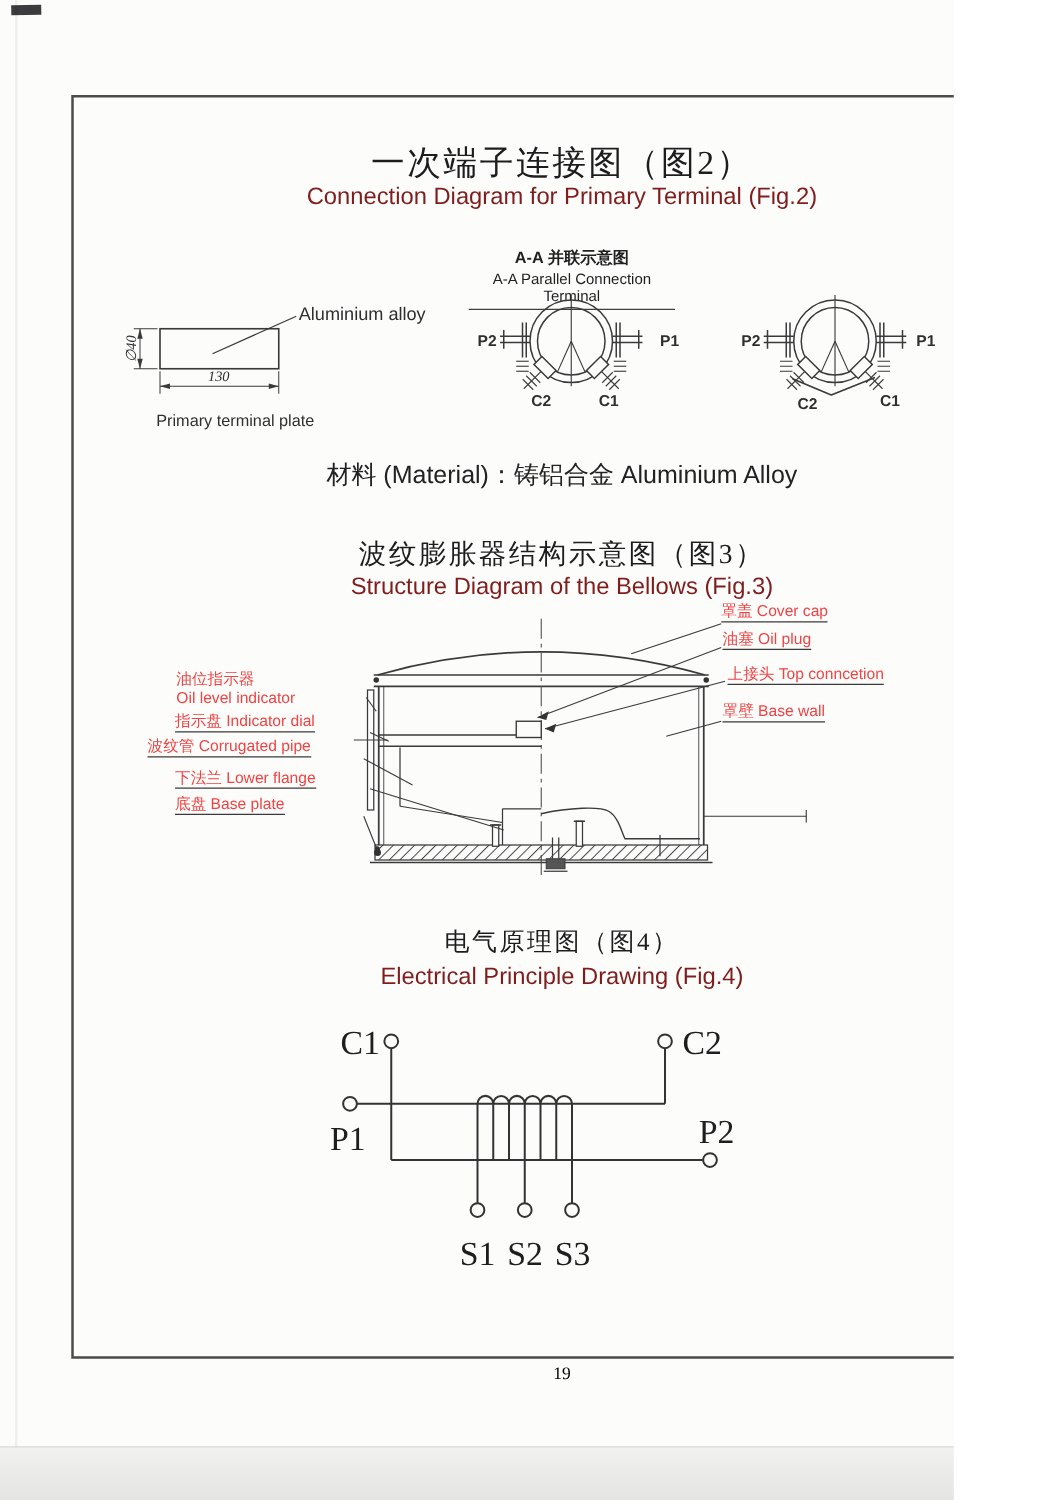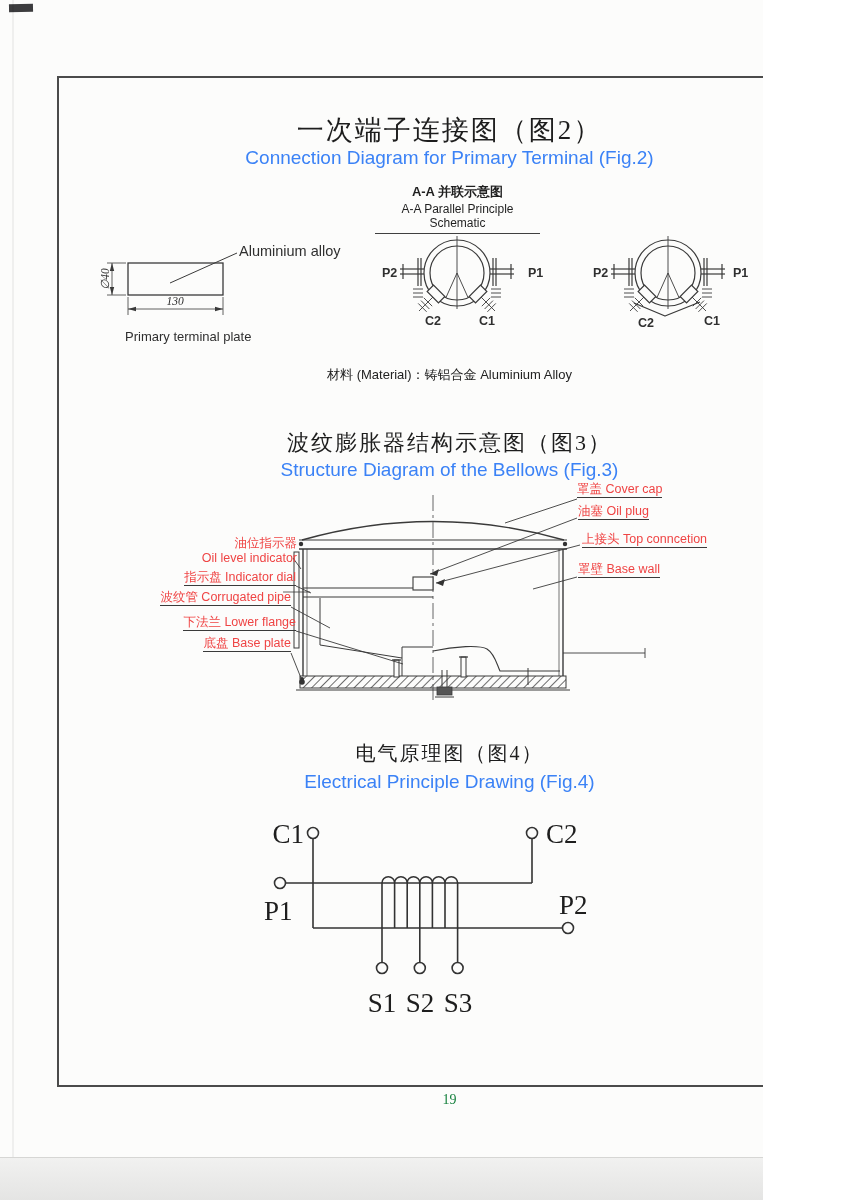--- a/index.html
+++ b/index.html
@@ -11,32 +11,32 @@
   .left-streak{left:12px;top:0;width:2px;height:1200px;background:rgba(0,0,0,0.05);}
   .right-edge{left:840px;top:0;width:2px;height:1155px;background:#b9b9b9;}
   .right-edge-dark{left:840px;top:1150px;width:3px;height:50px;background:#2e2e2e;}
   .bottom-band{left:0;top:1157px;width:849px;height:43px;
                background:linear-gradient(180deg,#f1f1f0,#e4e4e3);border-top:1px solid #d6d6d4;}
   
   .frame{left:57px;top:76px;width:781px;height:1007px;border:2px solid #4b4b4b;}
   
   .title-zh{left:57px;width:785px;text-align:center;
             font-family:"Liberation Serif",serif;font-size:27px;letter-spacing:2px;color:#1d1d1d;}
-  .title-en{left:57px;width:785px;text-align:center;font-size:19px;color:#3b82f6;}
-  .material{left:57px;width:785px;text-align:center;font-size:13px;color:#222;}
+  .title-en{left:57px;width:785px;text-align:center;font-size:19px;color:#7f1d1d;}
+  .material{left:57px;width:785px;text-align:center;font-size:20px;color:#222;}
   
   .subhdr{position:absolute;text-align:center;border-bottom:1.5px solid #3f3f3f;padding-bottom:3px;color:#1f1f1f;}
   .sh-zh{font-size:13px;font-weight:600;}
   .sh-en{font-size:12px;margin-top:1px;}
   
   .lbl{position:absolute;font-size:12.5px;color:#ef4444;line-height:15px;z-index:5;white-space:nowrap;}
-  .lbl-r{text-align:right;}
+  .lbl-r{text-align:left;}
   .ul{border-bottom:1.3px solid #3a3a3a;padding-bottom:1px;}
   .pagenum{left:57px;width:785px;text-align:center;font-family:"Liberation Serif",serif;
-           font-size:14px;color:#15803d;}
+           font-size:14px;color:#000000;}
   svg{position:absolute;overflow:visible;}
   svg text{fill:#2f2f2f;}
   .ct-lab{font-family:"Liberation Sans",sans-serif;font-size:12.5px;font-weight:600;}
   .dim{font-family:"Liberation Serif",serif;font-style:italic;font-size:11.5px;}
   .big{font-family:"Liberation Serif",serif;font-size:27px;fill:#1e1e1e;}
 </style>
 </head>
 <body>
 
 <div class="page">
@@ -45,23 +45,23 @@
   <div class="abs left-streak"></div>
   <div class="abs right-edge"></div>
   <div class="abs right-edge-dark"></div>
   <div class="abs bottom-band"></div>
 
   <div class="abs frame"></div>
 
   <div class="abs title-zh" style="top:112px">一次端子连接图（图2）</div>
   <div class="abs title-en" style="top:147px">Connection Diagram for Primary Terminal (Fig.2)</div>
 
-  <div class="subhdr" style="left:375px;top:183px;width:165px">
+  <div class="subhdr" style="left:375px;top:197px;width:165px">
     <div class="sh-zh">A-A 并联示意图</div>
-    <div class="sh-en">A-A Parallel Principle Schematic</div>
+    <div class="sh-en">A-A Parallel Connection Terminal</div>
   </div>
 
   <svg class="abs" style="left:95px;top:235px" width="255" height="115" viewBox="0 0 255 115">
     <g stroke="#3a3a3a" fill="none">
       <rect x="33" y="28" width="95" height="32" stroke-width="1.3"></rect>
       <line x1="33" y1="62" x2="33" y2="80" stroke-width="0.8"></line>
       <line x1="128" y1="62" x2="128" y2="80" stroke-width="0.8"></line>
       <line x1="33" y1="74" x2="128" y2="74" stroke-width="0.8"></line>
       <line x1="31" y1="28" x2="12" y2="28" stroke-width="0.8"></line>
       <line x1="31" y1="60" x2="12" y2="60" stroke-width="0.8"></line>

